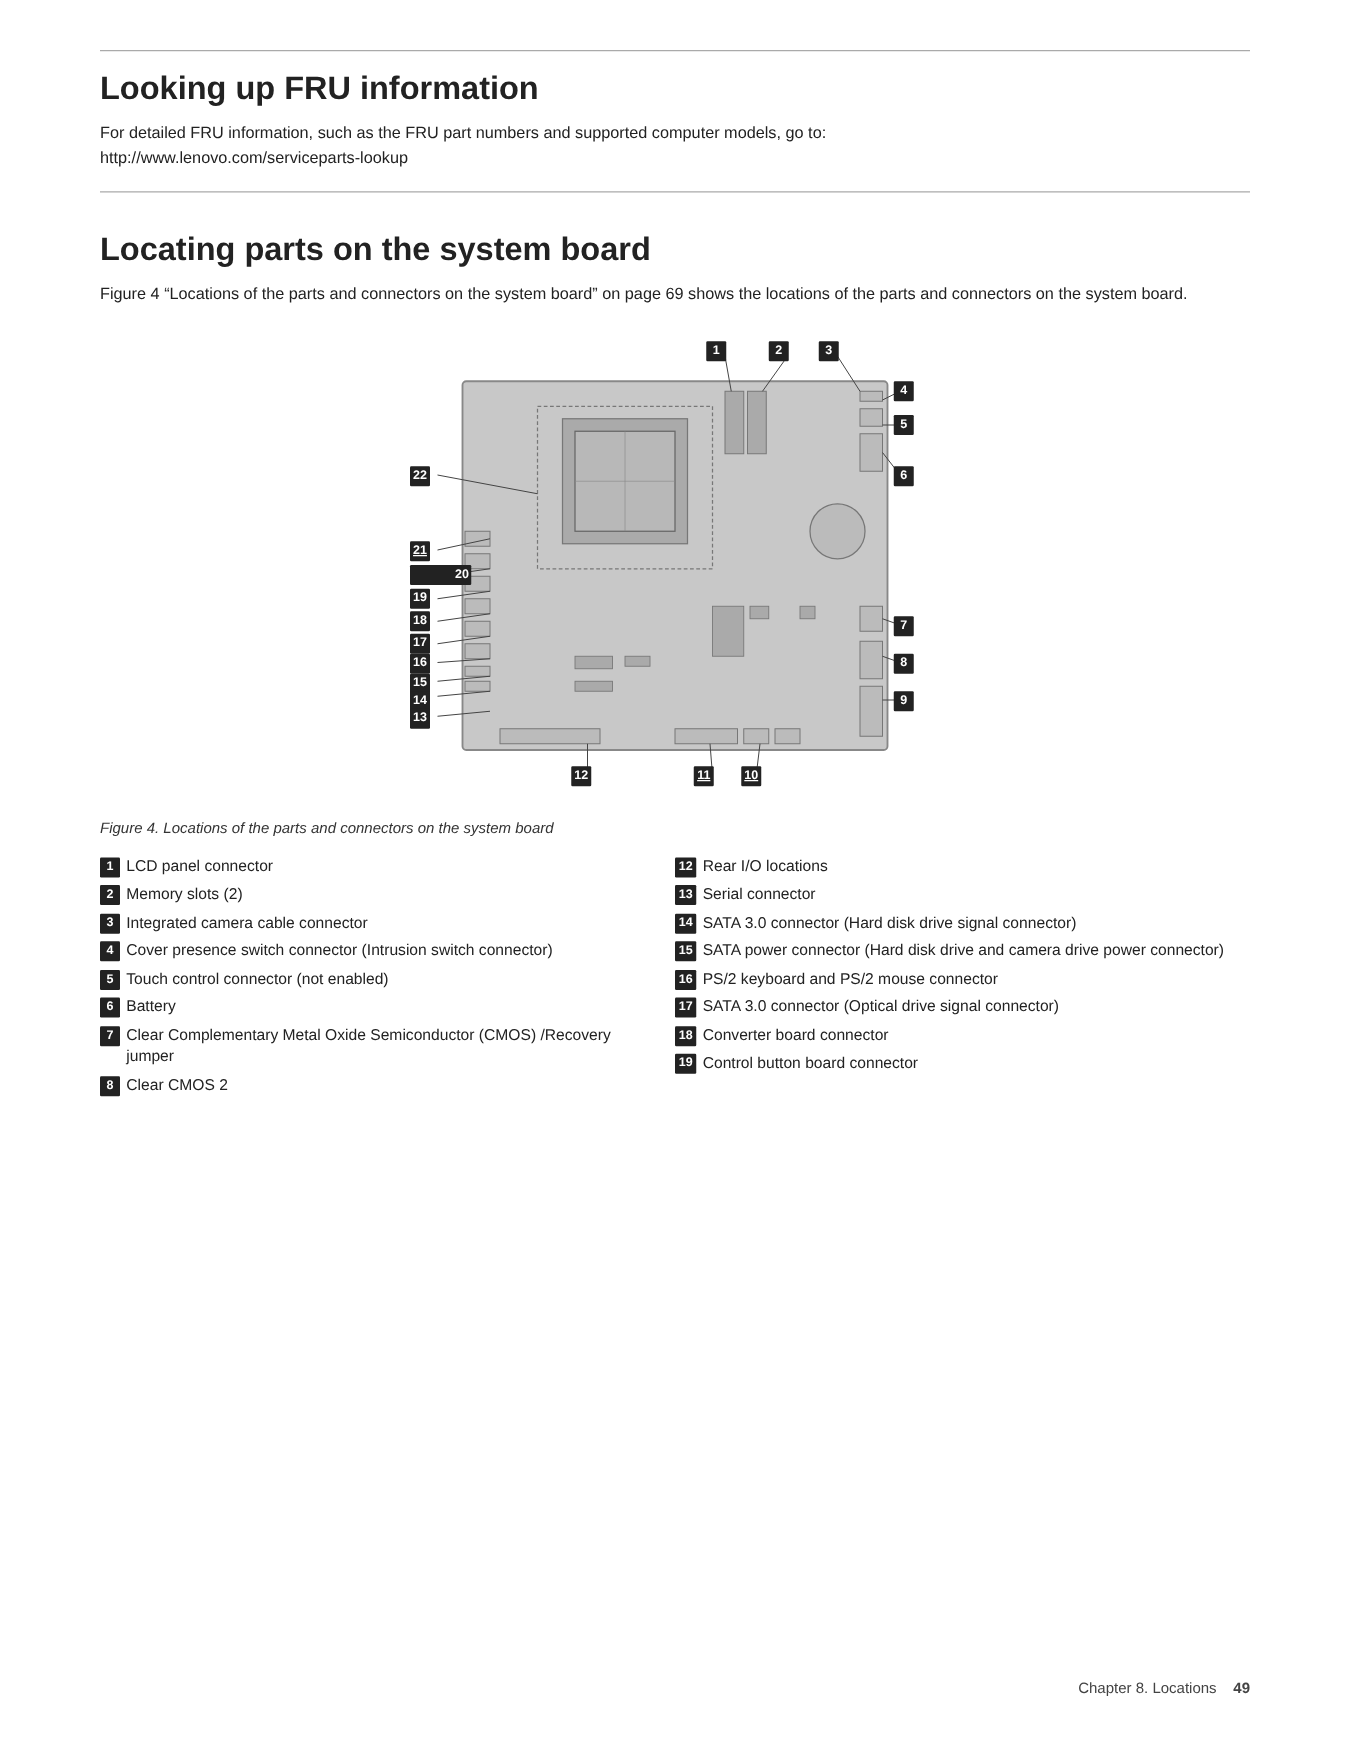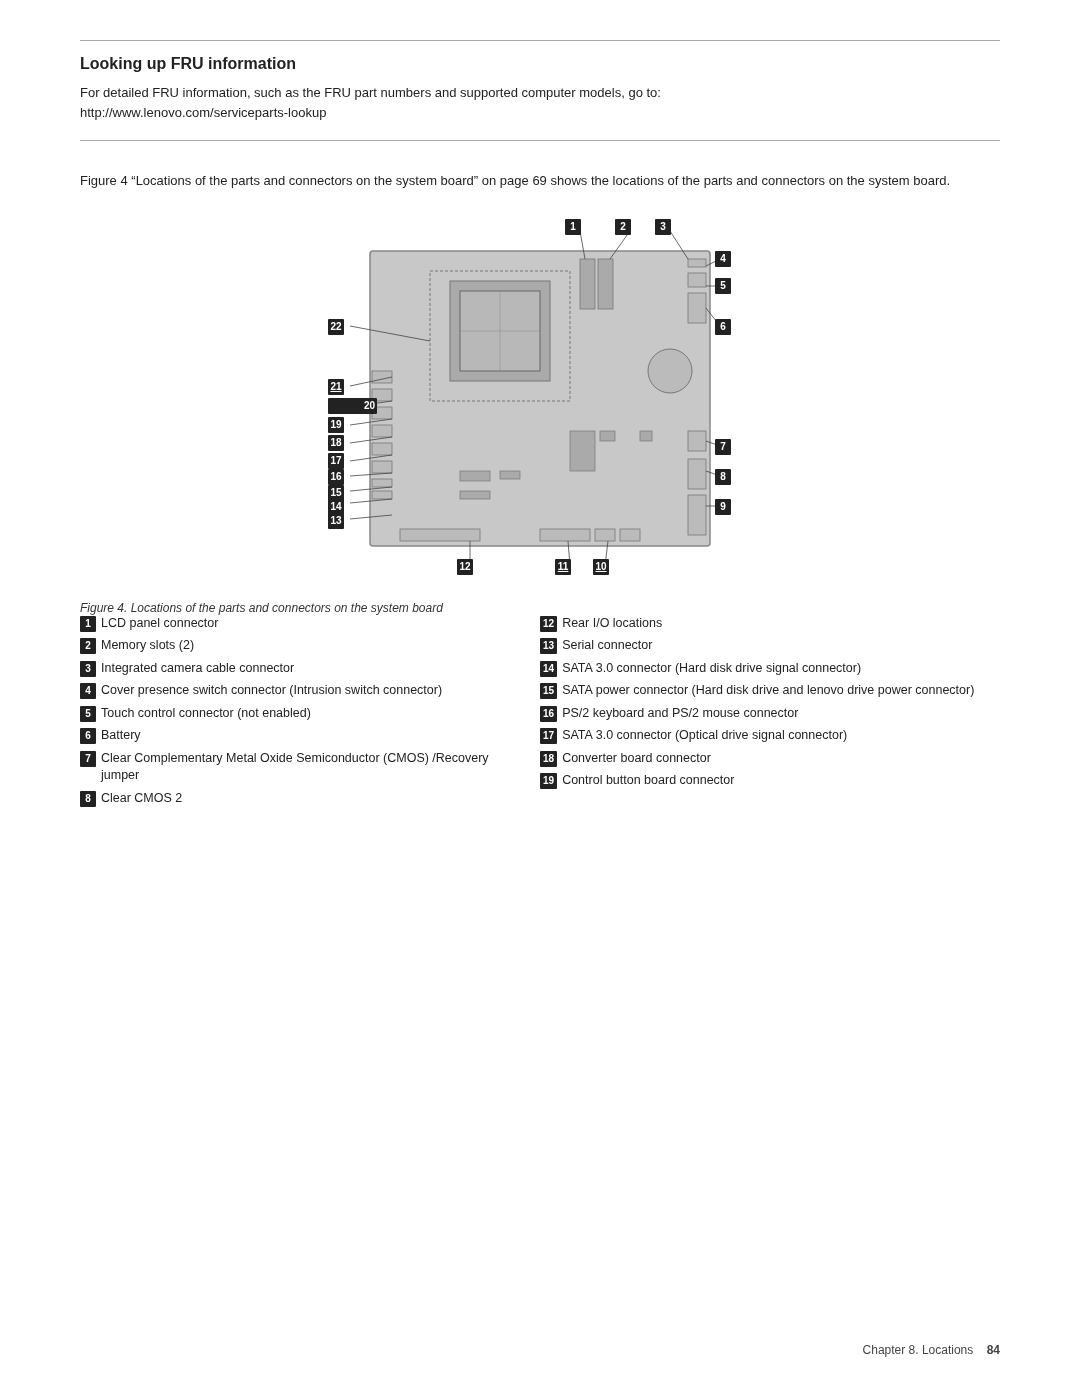--- a/index.html
+++ b/index.html
@@ -11,21 +11,21 @@
       width: 1080px;
       min-height: 1397px;
       padding: 40px 80px 60px 80px;
     }
     hr.section-divider {
       border: none;
       border-top: 1px solid #aaa;
       margin-bottom: 14px;
     }
     .section-title {
-      font-size: 16px;
+      font-size: 26px;
       font-weight: bold;
       margin-bottom: 10px;
     }
     .section-body {
       font-size: 13px;
       line-height: 1.5;
       margin-bottom: 18px;
     }
     .diagram-container {
       display: flex;
@@ -35,21 +35,21 @@
     }
     .board-svg-wrapper {
       position: relative;
       width: 480px;
       height: 380px;
     }
     .figure-caption {
       font-size: 12px;
       font-style: italic;
       text-align: left;
-      margin-bottom: 0;
+      margin-bottom: 16px;
       color: #333;
     }
     .parts-list {
       display: grid;
       grid-template-columns: 1fr 1fr;
       gap: 0;
       font-size: 12.5px;
       line-height: 1.5;
     }
     .parts-list-left, .parts-list-right {
@@ -115,20 +115,21 @@
   <div class="section-title">Looking up FRU information</div>
   <div class="section-body">
     For detailed FRU information, such as the FRU part numbers and supported computer models, go to:<br>
     http://www.lenovo.com/serviceparts-lookup
   </div>
 </div>
 
 <hr class="section-divider">
 
 <div class="section-2">
+  <div class="section-title">Locating parts on the system board</div>
   <div class="section-body">Figure 4 “Locations of the parts and connectors on the system board” on page 69 shows the locations of the parts and connectors on the system board.</div>
 
   <div class="diagram-container">
     <div class="board-svg-wrapper">
       <svg width="480" height="380" viewBox="0 0 480 380" xmlns="http://www.w3.org/2000/svg">
 
         <rect x="70" y="40" width="340" height="295" fill="#c8c8c8" stroke="#888" stroke-width="1.5" rx="3"></rect>
 
         <rect x="150" y="70" width="100" height="100" fill="#aaa" stroke="#777" stroke-width="1"></rect>
         <rect x="160" y="80" width="80" height="80" fill="#b8b8b8" stroke="#666" stroke-width="1"></rect>
@@ -293,21 +294,21 @@
       <div class="parts-item">
         <span class="num-badge">13</span>
         <span class="item-text">Serial connector</span>
       </div>
       <div class="parts-item">
         <span class="num-badge">14</span>
         <span class="item-text">SATA 3.0 connector (Hard disk drive signal connector)</span>
       </div>
       <div class="parts-item">
         <span class="num-badge">15</span>
-        <span class="item-text">SATA power connector (Hard disk drive and lenovo drive power connector)</span>
+        <span class="item-text">SATA power connector (Hard disk drive and camera drive power connector)</span>
       </div>
       <div class="parts-item">
         <span class="num-badge">16</span>
         <span class="item-text">PS/2 keyboard and PS/2 mouse connector</span>
       </div>
       <div class="parts-item">
         <span class="num-badge">17</span>
         <span class="item-text">SATA 3.0 connector (Optical drive signal connector)</span>
       </div>
       <div class="parts-item">
@@ -317,14 +318,14 @@
       <div class="parts-item">
         <span class="num-badge">19</span>
         <span class="item-text">Control button board connector</span>
       </div>
     </div>
   </div>
 </div>
 
 <div class="footer">
   <span>Chapter 8.  Locations</span>&nbsp;&nbsp;&nbsp;
-  <strong>84</strong>
+  <strong>49</strong>
 </div>
 
 </body></html>

